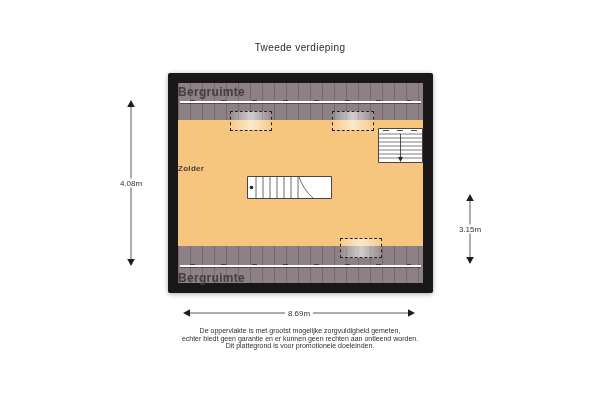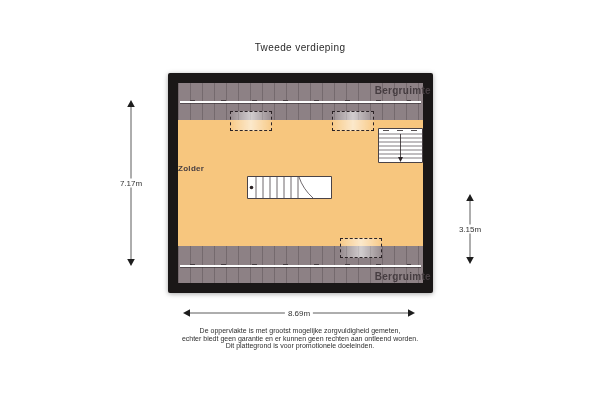--- a/index.html
+++ b/index.html
@@ -19,22 +19,22 @@
   }
   .plan-inner { position:absolute; inset:10px; background:var(--attic-floor,#f7c67e); }
   .band {
     position:absolute; left:0; right:0; height:37px;
     background-color:var(--storage-floor,#8d8185);
     background-image:repeating-linear-gradient(90deg, rgba(30,22,26,0.22) 0 1px, transparent 1px 12px);
   }
   .band.top { top:0; }
   .band.bottom { bottom:0; }
   .room-label {
-    position:absolute; left:8px; width:100%; text-align:right;
-    font-size:10px; font-weight:bold; color:#463d41; letter-spacing:0.3px;
+    position:absolute; left:0; width:100%; text-align:left;
+    font-size:12px; font-weight:bold; color:#463d41; letter-spacing:0.3px;
   }
   .band.top .room-label { top:2px; }
   .band.bottom .room-label { top:25px; }
   .attic-label {
     position:absolute; top:81px; left:0; width:100%; 
     font-size:8px; font-weight:bold; color:#463d41; letter-spacing:0.3px;
   }
   .ridge { position:absolute; left:2px; right:2px; height:4px; }
   .band.top .ridge { top:17px; }
   .band.bottom .ridge { top:18px; }
@@ -130,21 +130,21 @@
       </svg>
 
     </div>
   </div>
 
   <svg class="dim-svg" style="left:125px; top:100px;" width="12" height="166" viewBox="0 0 12 166">
     <line x1="6" y1="5" x2="6" y2="161" stroke="#333" stroke-width="0.8"></line>
     <polygon points="6,0 2.2,7 9.8,7" fill="#1d1d1d"></polygon>
     <polygon points="6,166 2.2,159 9.8,159" fill="#1d1d1d"></polygon>
   </svg>
-  <div class="dim-label" style="left:131px; top:183px;">7.17m</div>
+  <div class="dim-label" style="left:131px; top:183px;">4.08m</div>
 
   <svg class="dim-svg" style="left:464px; top:194px;" width="12" height="70" viewBox="0 0 12 70">
     <line x1="6" y1="5" x2="6" y2="65" stroke="#333" stroke-width="0.8"></line>
     <polygon points="6,0 2.2,7 9.8,7" fill="#1d1d1d"></polygon>
     <polygon points="6,70 2.2,63 9.8,63" fill="#1d1d1d"></polygon>
   </svg>
   <div class="dim-label" style="left:470px; top:229px;">3.15m</div>
 
   <svg class="dim-svg" style="left:183px; top:307px;" width="232" height="12" viewBox="0 0 232 12">
     <line x1="5" y1="6" x2="227" y2="6" stroke="#333" stroke-width="0.8"></line>

